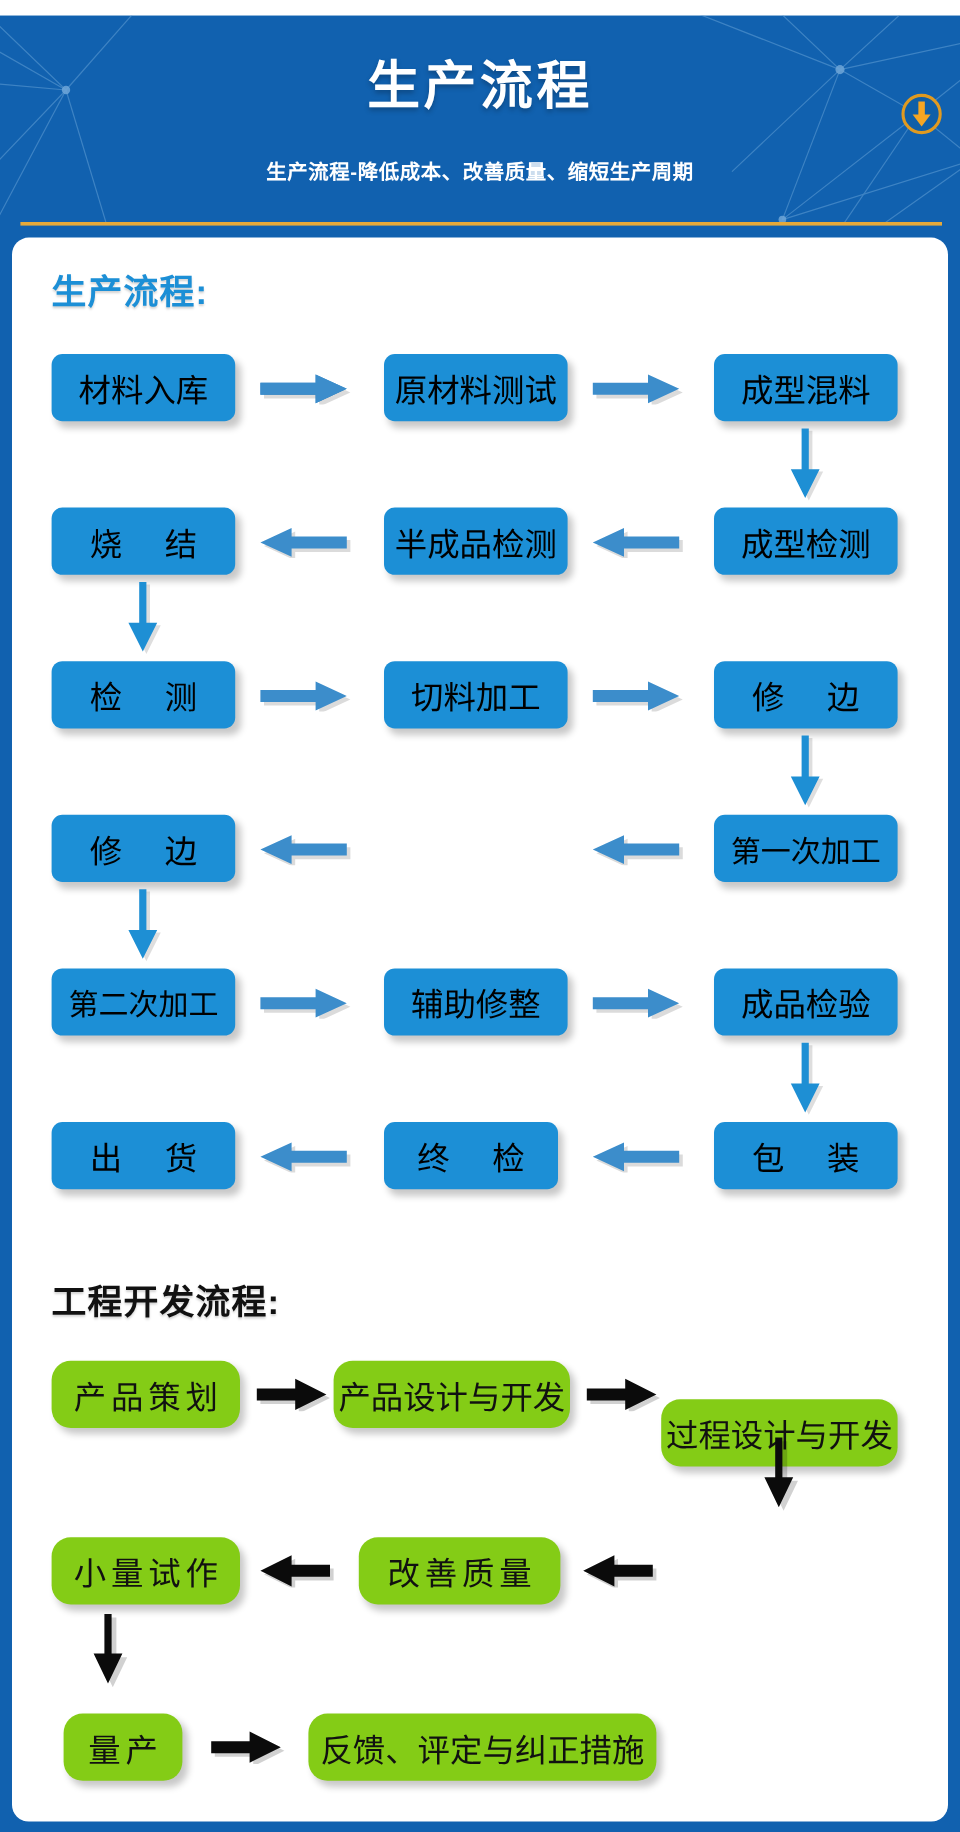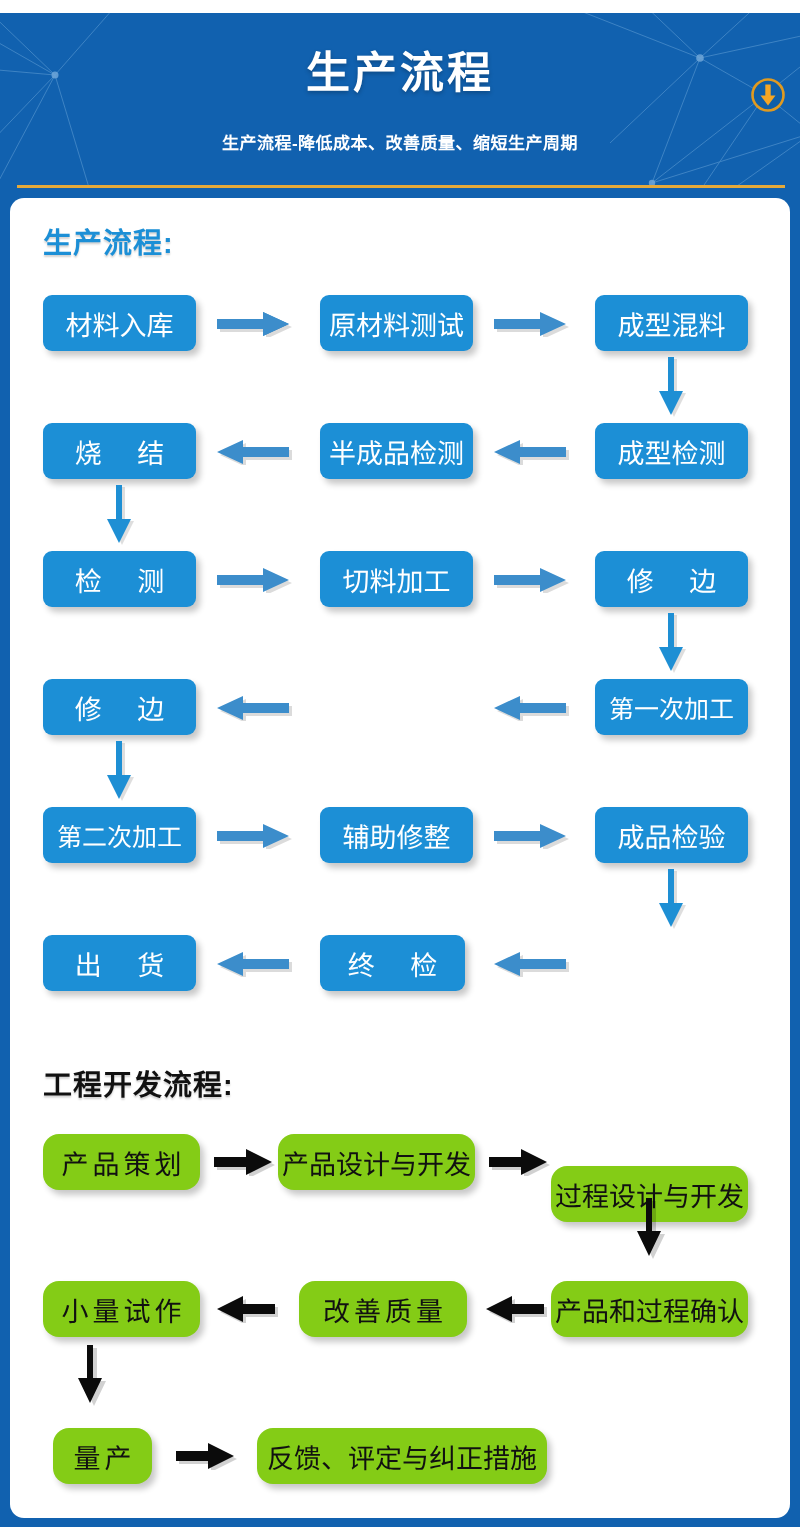--- a/index.html
+++ b/index.html
@@ -74,21 +74,21 @@
   .node{
     position:absolute;
     display:flex;align-items:center;justify-content:center;
     border-radius:9px;
     box-sizing:border-box;
     white-space:nowrap;
     box-shadow:4px 5px 6px rgba(0,0,0,.22);
   }
   .node.blue{
     background:#1C8FD6;
-    color:#ffffff;
+    color:#000000;
     font-size:27px;font-weight:normal;
   }
   .node.green{
     background:#84cc16;
     color:#111111;
     font-size:27px;font-weight:normal;
     border-radius:16px;
   }
   .node.sp2{letter-spacing:14px;text-indent:14px;}
 
@@ -280,20 +280,21 @@
           <path d="M74,8 L28,8 L28,1 L2,13 L28,25 L28,18 L74,18 Z" fill="#3C8DCB"></path>
         </svg>
       </div>
       <div class="node blue sp2" style="left:310px;top:737px;width:145px;height:56px;">终 检</div>
       <div class="arrow" style="left:482px;top:753px;">
         <svg width="78" height="26" viewBox="0 0 78 26">
           <path d="M77,11 L31,11 L31,4 L5,16 L31,28 L31,21 L77,21 Z" fill="#000" opacity="0.14"></path>
           <path d="M74,8 L28,8 L28,1 L2,13 L28,25 L28,18 L74,18 Z" fill="#3C8DCB"></path>
         </svg>
       </div>
+      <div class="node blue sp2" style="left:585px;top:737px;width:153px;height:56px;">包 装</div>
 
       <div class="sec-head dark" style="left:33px;top:863px;">工程开发流程:</div>
 
       <div class="node green" style="left:33px;top:936px;width:157px;height:56px;letter-spacing:4px;text-indent:4px;">产品策划</div>
       <div class="arrow" style="left:203px;top:950px;">
         <svg width="64" height="28" viewBox="0 0 64 28">
           <path d="M4,12 L36,12 L36,4 L62,17 L36,30 L36,22 L4,22 Z" fill="#000" opacity="0.18"></path>
           <path d="M1,9 L33,9 L33,1 L59,14 L33,27 L33,19 L1,19 Z" fill="#0B0B0B"></path>
         </svg>
       </div>
@@ -320,21 +321,20 @@
           <path d="M60,9 L28,9 L28,1 L2,14 L28,27 L28,19 L60,19 Z" fill="#0B0B0B"></path>
         </svg>
       </div>
       <div class="node green" style="left:289px;top:1083px;width:168px;height:56px;letter-spacing:4px;text-indent:4px;">改善质量</div>
       <div class="arrow" style="left:474px;top:1097px;">
         <svg width="64" height="28" viewBox="0 0 64 28">
           <path d="M63,12 L31,12 L31,4 L5,17 L31,30 L31,22 L63,22 Z" fill="#000" opacity="0.18"></path>
           <path d="M60,9 L28,9 L28,1 L2,14 L28,27 L28,19 L60,19 Z" fill="#0B0B0B"></path>
         </svg>
       </div>
-      <div class="node green" style="left:541px;top:1083px;width:197px;height:56px;">产品和过程确认</div>
 
       <div class="arrow" style="left:66px;top:1145px;">
         <svg width="30" height="66" viewBox="0 0 30 66">
           <path d="M15,5 L15,38 L6,38 L18,63 L30,38 L21,38 L21,5 Z" fill="#000" opacity="0.18"></path>
           <path d="M11,2 L11,35 L2,35 L14,60 L26,35 L17,35 L17,2 Z" fill="#0B0B0B"></path>
         </svg>
       </div>
 
       <div class="node green" style="left:43px;top:1230px;width:99px;height:56px;letter-spacing:4px;text-indent:4px;">量产</div>
       <div class="arrow" style="left:165px;top:1244px;">

